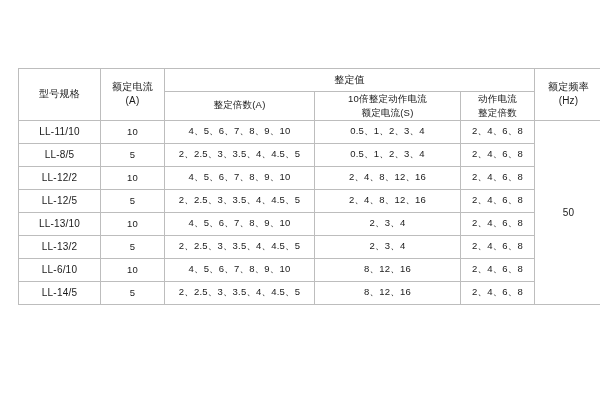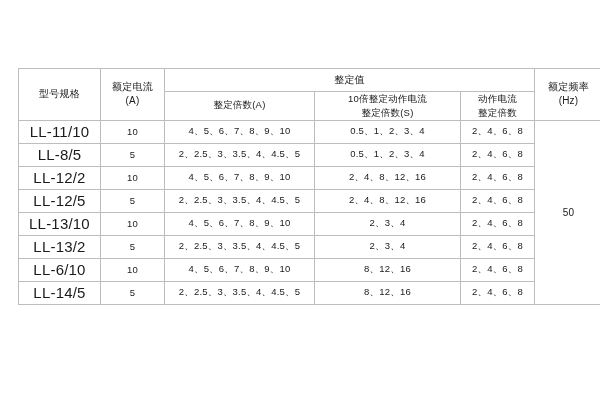--- a/index.html
+++ b/index.html
@@ -58,21 +58,21 @@
 
   .two-line {
     line-height: 1.45;
     padding: 2px 2px;
   }
   .nowrap { white-space: nowrap; }
   .freq-cell {
     font-size: 10px;
   }
   .model-cell {
-    font-size: 15px;
+    font-size: 10px;
     padding-left: 6px;
     text-align: left;
     padding-right: 2px;
     margin-top: 9px;
   }
   .model-head {
     text-align: center;
     padding-left: 0;
     font-size: 10px;
   }
@@ -107,21 +107,21 @@
           <td colspan="3" class="hdr-center">整定值</td>
           <td rowspan="2" class="two-line hdr-center">
             <div>额定频率</div>
             <div>(Hz)</div>
           </td>
         </tr>
         <tr class="hdr-row2">
           <td class="title-sub">整定倍数(A)</td>
           <td class="two-line title-sub">
             <div>10倍整定动作电流</div>
-            <div>整定倍数(S)</div>
+            <div>额定电流(S)</div>
           </td>
           <td class="two-line title-sub">
             <div>动作电流</div>
             <div>整定倍数</div>
           </td>
         </tr>
 
         <tr class="body-row">
           <td class="model-cell">LL-11/10</td>
           <td>10</td>

